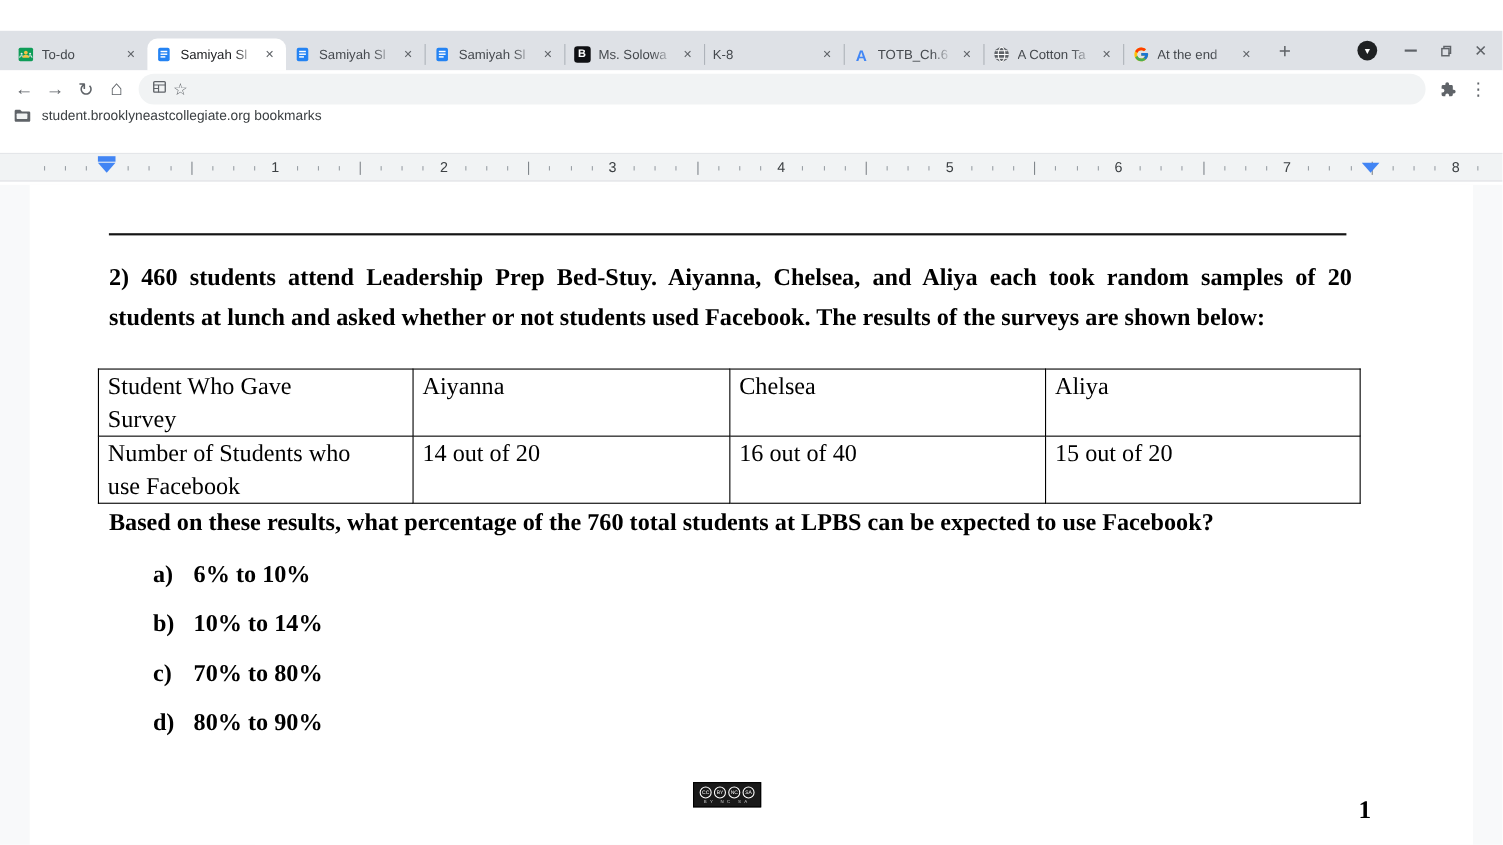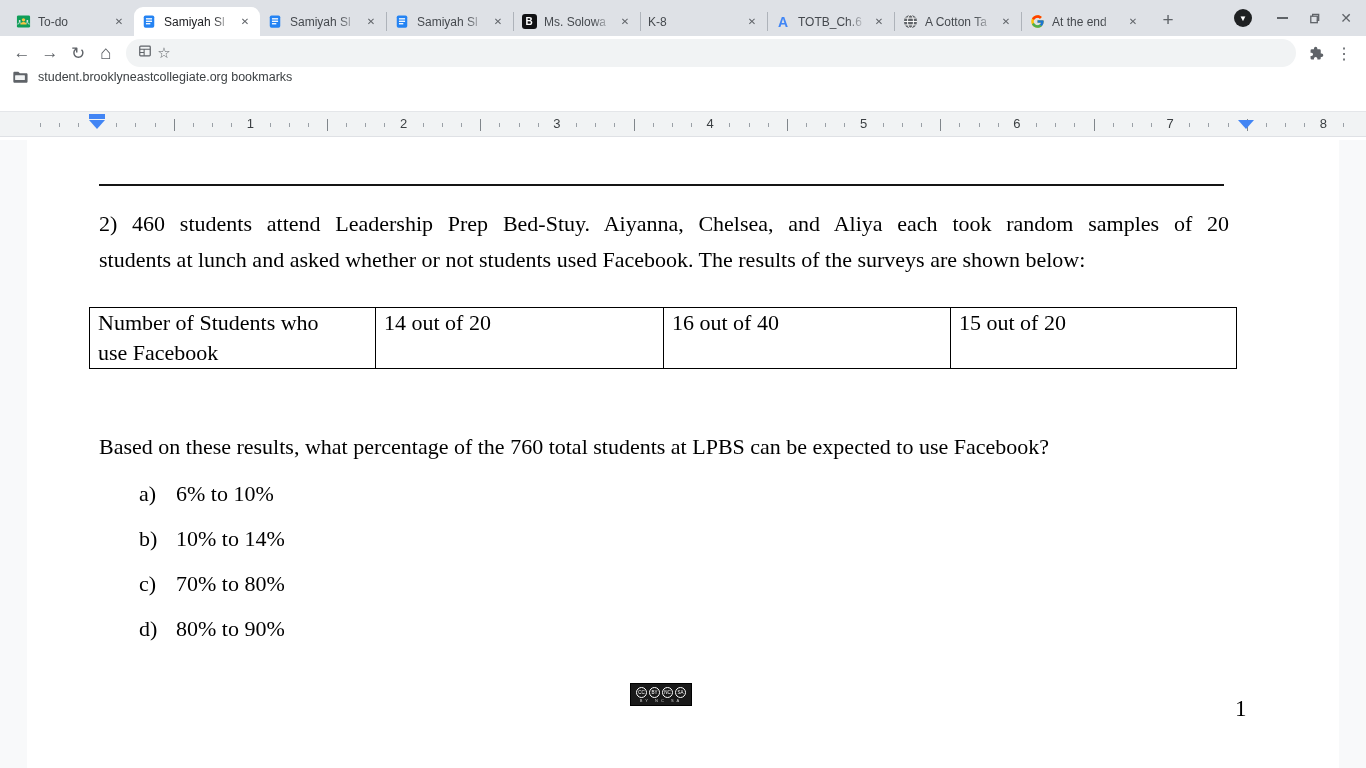--- a/index.html
+++ b/index.html
@@ -7,21 +7,21 @@
   body {
     width:1366px; height:768px; overflow:hidden;
     font-family:"Liberation Sans", sans-serif;
     background:#fff;
   }
   .browser { position:relative; width:1366px; height:768px; }
 
   
   .tabstrip {
     height:36px; background:#dee1e6;
-    display:flex; align-items:flex-end; padding-left:8px;
+    display:flex; align-items:flex-end; padding-left:8px;margin-top:28px;
   }
   .tab {
     width:126px; height:29px; flex:none;
     display:flex; align-items:center; padding:0 7px;
     border-radius:9px 9px 0 0;
     color:#45494e; font-size:12px; position:relative;
   }
   .tab.active { background:#fff; color:#202124; }
   .favicon { width:16px; height:16px; flex:none; margin-right:7px;
     display:flex; align-items:center; justify-content:center; }
@@ -83,21 +83,21 @@
   .ruler-num { position:absolute; top:4px; transform:translateX(-50%); font-size:13px; color:#3c4043; }
   .marker { position:absolute; z-index:3; }
   .marker-left { left:89px; top:16px; width:16px; }
   .marker-left .bar { width:16px; height:5px; background:#4285f4; margin-bottom:1px; }
   .tri { width:0; height:0; border-left:8px solid transparent; border-right:8px solid transparent; border-top:9px solid #4285f4; }
   .marker-right { left:1238px; top:22px; }
 
   
   .doc { position:relative; height:628px; background:#f8f9fa; overflow:hidden; }
   .page { position:absolute; left:27px; top:0; width:1312px; height:628px; background:#fff; }
-  .dc { font-family:"Liberation Serif", serif; color:#000; }
+  .dc { font-family:"Liberation Serif", serif; color:#000;font-weight:bold; }
 
   .hline { position:absolute; left:72px; top:44px; width:1125px; border-top:2px solid #151515; }
   .para { position:absolute; left:72px; top:66px; width:1130px; font-size:22px; line-height:36px; }
   .para .pline { white-space:nowrap; }
   .para .pline.just { white-space:normal; text-align:justify; text-align-last:justify; }
 
   .qtable { position:absolute; left:62px; top:167px; border-collapse:collapse; }
   .qtable td {
     border:1.5px solid #000; vertical-align:top; padding:0 8px;
     font-size:22px; line-height:30px; height:58px; white-space:pre-wrap;
@@ -389,20 +389,27 @@
       </div>
 
       <table class="qtable">
         <colgroup>
           <col style="width:286px">
             <col style="width:288px">
             <col style="width:287px">
             <col style="width:286px">
         </colgroup>
         <tbody>
+            <tr>
+          <td>Student Who Gave
+Survey</td>
+          <td>Aiyanna</td>
+          <td>Chelsea</td>
+          <td>Aliya</td>
+        </tr>
         <tr>
           <td>Number of Students who
 use Facebook</td>
           <td>14 out of 20</td>
           <td>16 out of 40</td>
           <td>15 out of 20</td>
         </tr>
       </tbody>
         </table>
 

